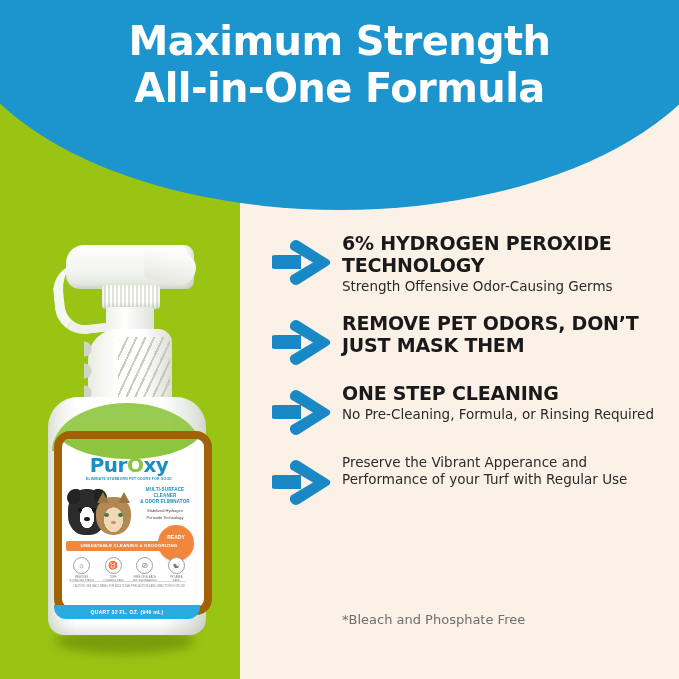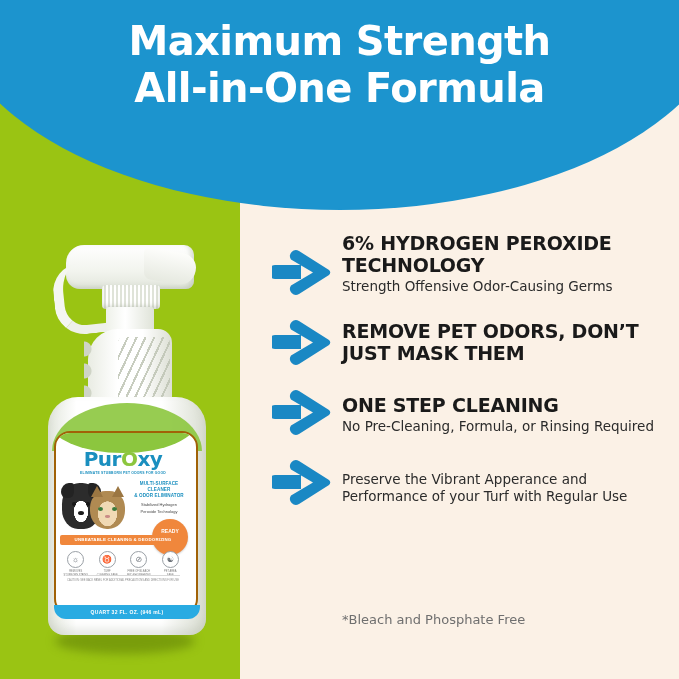--- a/index.html
+++ b/index.html
@@ -176,24 +176,24 @@
     height: 48px;
     background: #8cc63e;
     border-radius: 50% 50% 0 0 / 100% 100% 0 0;
     opacity: .9;
   }
   
   .label {
     position: absolute;
     left: 10px;
     top: 186px;
-    width: 144px;
+    width: 158px;
     height: 184px;
     background: #ffffff;
-    border: 2px solid #a16207;
+    border: 8px solid #a16207;
     border-radius: 16px;
     box-sizing: border-box;
     overflow: hidden;
   }
   .label-green-arc {
     position: absolute;
     left: -8px;
     top: -20px;
     width: 150px;
     height: 40px;
@@ -407,21 +407,21 @@
   
   .features {
     position: absolute;
     left: 272px;
     top: 232px;
     width: 400px;
   }
   .feature {
     position: relative;
     display: flex;
-    align-items: flex-end;
+    align-items: flex-start;
     margin-bottom: 16px;
   }
   .feature .arrow {
     flex: 0 0 auto;
     width: 62px;
     height: 48px;
     position: relative;
     margin-top: 6px;
   }
   .feature .arrow svg { display: block; }

